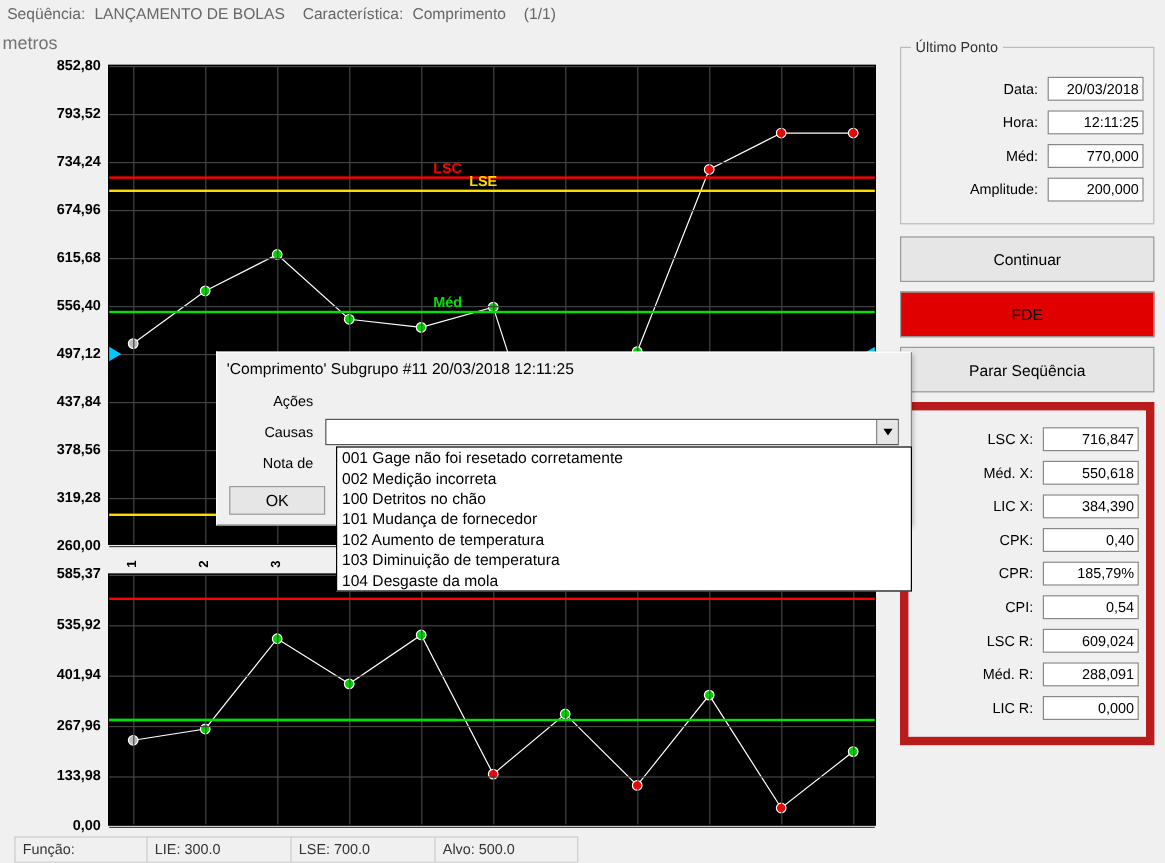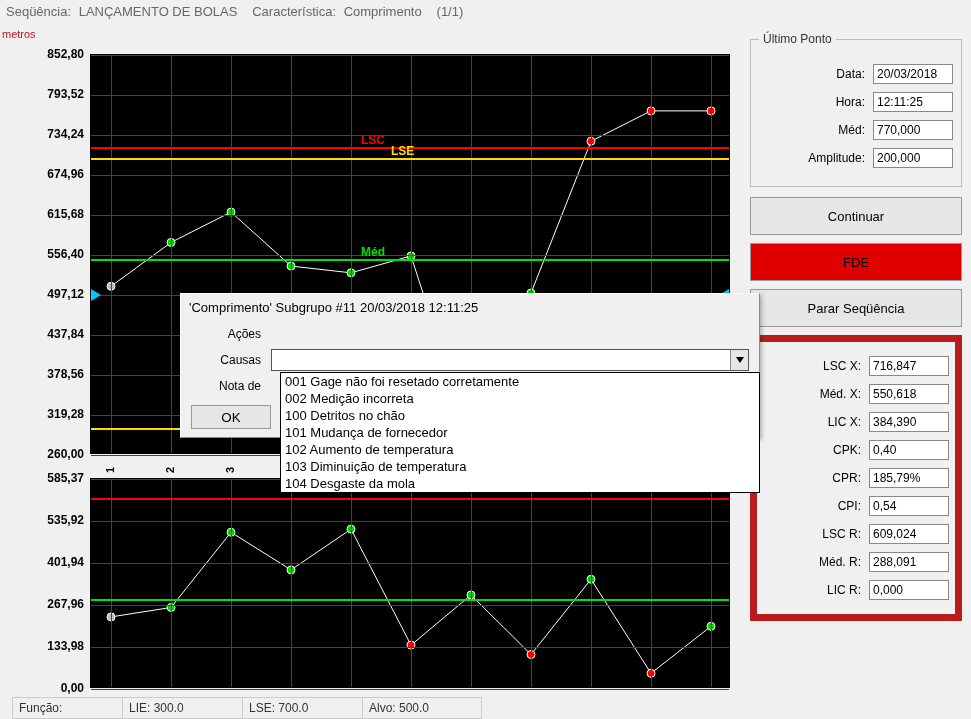--- a/index.html
+++ b/index.html
@@ -23,22 +23,22 @@
     position: absolute;
     top: 32px;
     left: 0;
     width: 738px;
     height: 654px;
   }
   .unit-label {
     position: absolute;
     top: -4px;
     left: 2px;
-    font-size: 11px;
-    color: #b91c1c;
+    font-size: 15px;
+    color: #737373;
   }
   
   .chart {
     position: absolute;
     background: #000;
     border: 1px solid #000;
   }
   .chart-top { left: 90px; top: 22px; width: 640px; height: 400px; }
   .chart-bot { left: 90px; top: 446px; width: 640px; height: 210px; }
   .y-axis {
@@ -104,21 +104,21 @@
     background:#f0f0f0;
   }
   fieldset.group legend { font-size:12px; padding:0 4px; color:#333; }
   .field-row {
     display:flex; align-items:center; justify-content:flex-end;
     margin:8px 0;
   }
   .field-row label { flex:1; text-align:right; padding-right:8px; }
   .field-row input {
     width:80px; height:20px; border:1px solid #888; padding:1px 3px;
-    font-family:inherit; font-size:12px;
+    font-family:inherit; font-size:12px;text-align:right;
   }
   .big-btn {
     display:block; width:100%; height:38px; margin-bottom:8px;
     background:#e6e6e6; border:1px solid #999; font-size:13px; cursor:pointer;
   }
   .big-btn.fde { background:#e00000; color:#000; font-weight:500; }
 
   .stats-block {
     border:7px solid #b91c1c; padding:6px 6px; background:#f0f0f0;
   }

